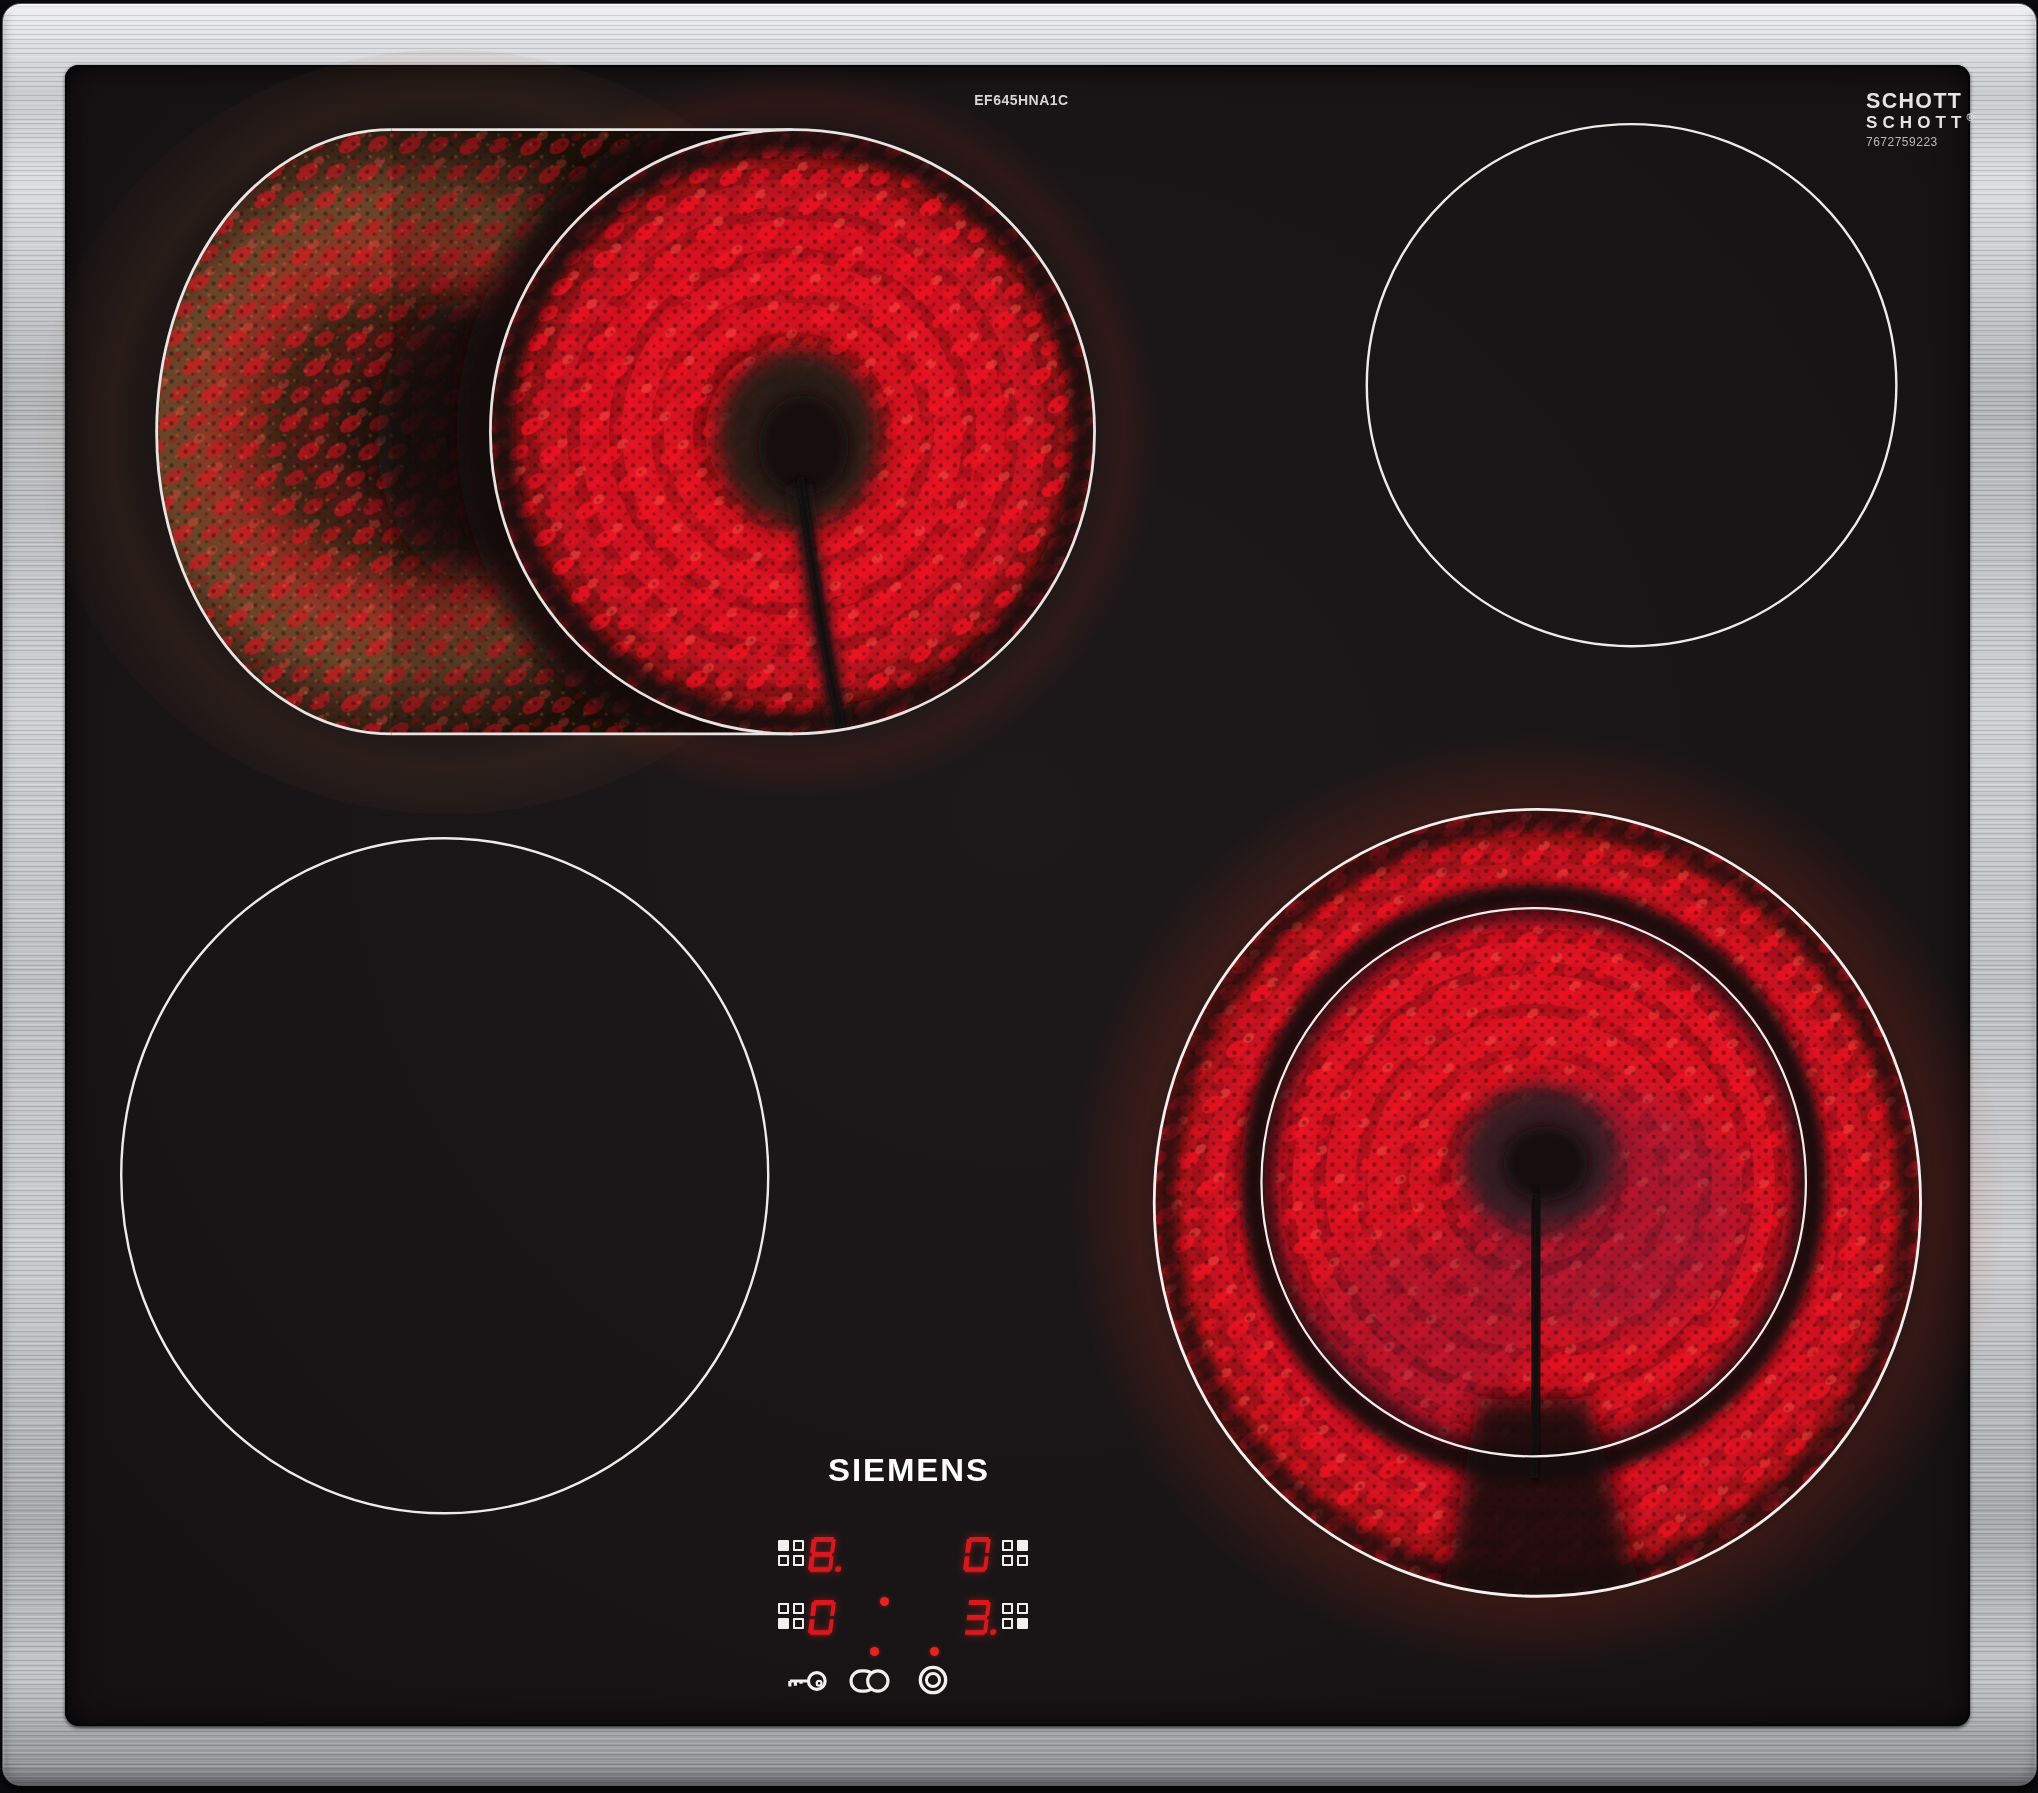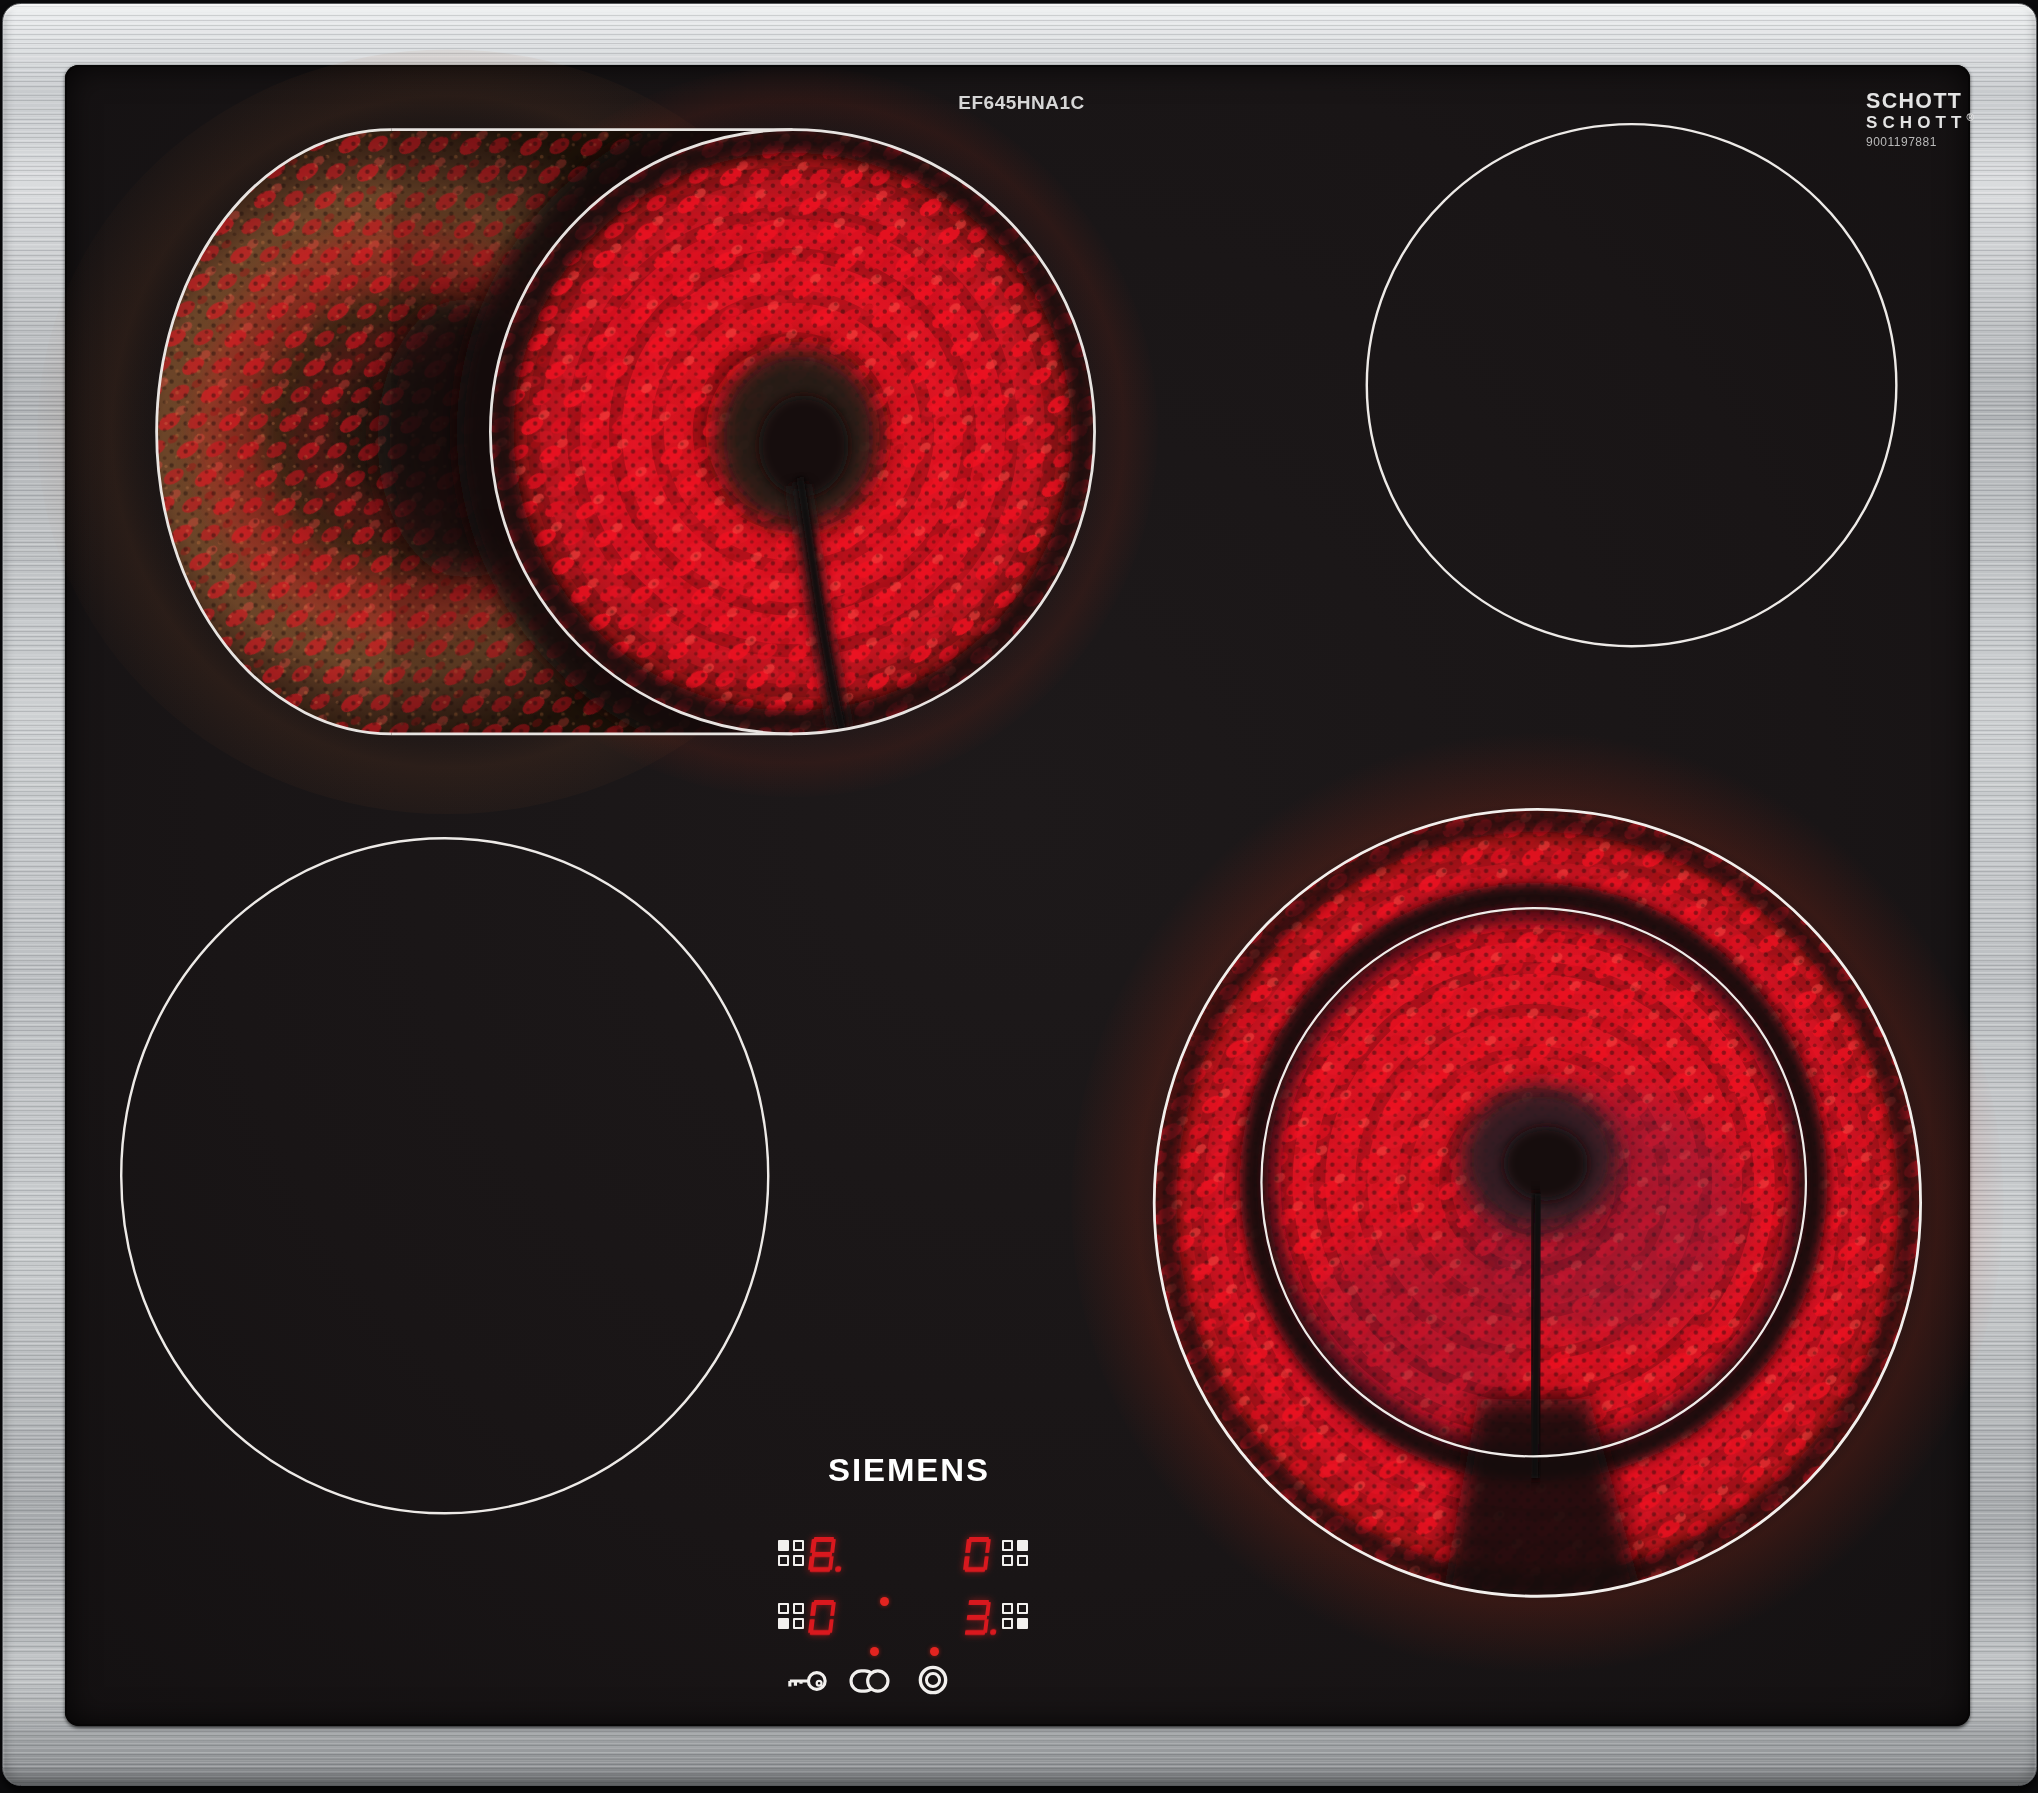--- a/index.html
+++ b/index.html
@@ -13,21 +13,21 @@
       repeating-linear-gradient(180deg, rgba(255,255,255,.09) 0 1.9px, rgba(0,0,0,0) 1.9px 6.5px),
       linear-gradient(180deg,#eef0f1 0%,#c7cacd 5%,#dadcde 10%,#b0b3b6 22%,#cdd0d2 40%,#bcbfc2 55%,#c9ccce 70%,#a5a8ab 85%,#c0c3c5 94%,#84878a 100%);
     box-shadow: inset 0 2.8px 2.8px rgba(255,255,255,.55), inset 0 -8.4px 11.2px rgba(0,0,0,.30), 0 5.6px 7.5px rgba(0,0,0,.65);}
   
   .glass{position:absolute;left:65px;top:65px;width:1905px;height:1661px;border-radius:14px;
     background:radial-gradient(ellipse at 50% 45%, #1d191a 0%, #191516 60%, #141112 100%);
     box-shadow: inset 0 0 0 1.9px #070606, inset 0 0 32px rgba(0,0,0,.85), 0 1.9px 3.7px rgba(0,0,0,.7);}
   svg.zones{position:absolute;left:0;top:0;pointer-events:none;}
   
   .model-number{position:absolute;left:947px;top:92px;width:149px;text-align:center;
-    font-size:19px;font-weight:600;letter-spacing:0.5px;color:#d6d6d6;}
+    font-size:14px;font-weight:600;letter-spacing:0.5px;color:#d6d6d6;}
   .schott{position:absolute;left:1866px;top:91px;color:#e4e4e4;line-height:1;}
   .schott .l1{font-size:21.4px;font-weight:700;letter-spacing:1.4px;}
   .schott .l2{font-size:17px;font-weight:700;letter-spacing:5.1px;margin-top:0.9px;}
   .schott sup{font-size:10.3px;letter-spacing:0;}
   .serial{position:absolute;left:1866px;top:135px;font-size:12px;color:#b9b9b9;letter-spacing:0.5px;}
   .siemens{position:absolute;left:828px;top:1452px;color:#ffffff;font-size:33px;font-weight:700;
     letter-spacing:1.9px;transform:scaleY(.95);}
   
   :root{--red:#d9181e;--white:#f2f0ee;}
   .zone-icon{position:absolute;width:26px;height:26px;display:grid;grid-template-columns:11.2px 11.2px;
@@ -234,21 +234,21 @@
       <ellipse cx="1649" cy="1290" rx="411" ry="422" fill="none" stroke="#f2efec" stroke-width="3"></ellipse>
       <ellipse cx="1645" cy="1268" rx="292" ry="294" fill="none" stroke="#efece9" stroke-width="2.4"></ellipse>
     </g>
   </svg>
 
   <div class="model-number">EF645HNA1C</div>
   <div class="schott">
     <div class="l1">SCHOTT</div>
     <div class="l2"><span>SCHOTT</span><sup>®</sup></div>
   </div>
-  <div class="serial">9001197881</div>
+  <div class="serial">7672759223</div>
   <div class="siemens">SIEMENS</div>
 
   <div class="zone-icon pos-i1">
       <div class="sq filled"></div>
       <div class="sq"></div>
       <div class="sq"></div>
       <div class="sq"></div>
     </div>
   <div class="seg-digit pos-d1">
       <div class="seg a"></div>

